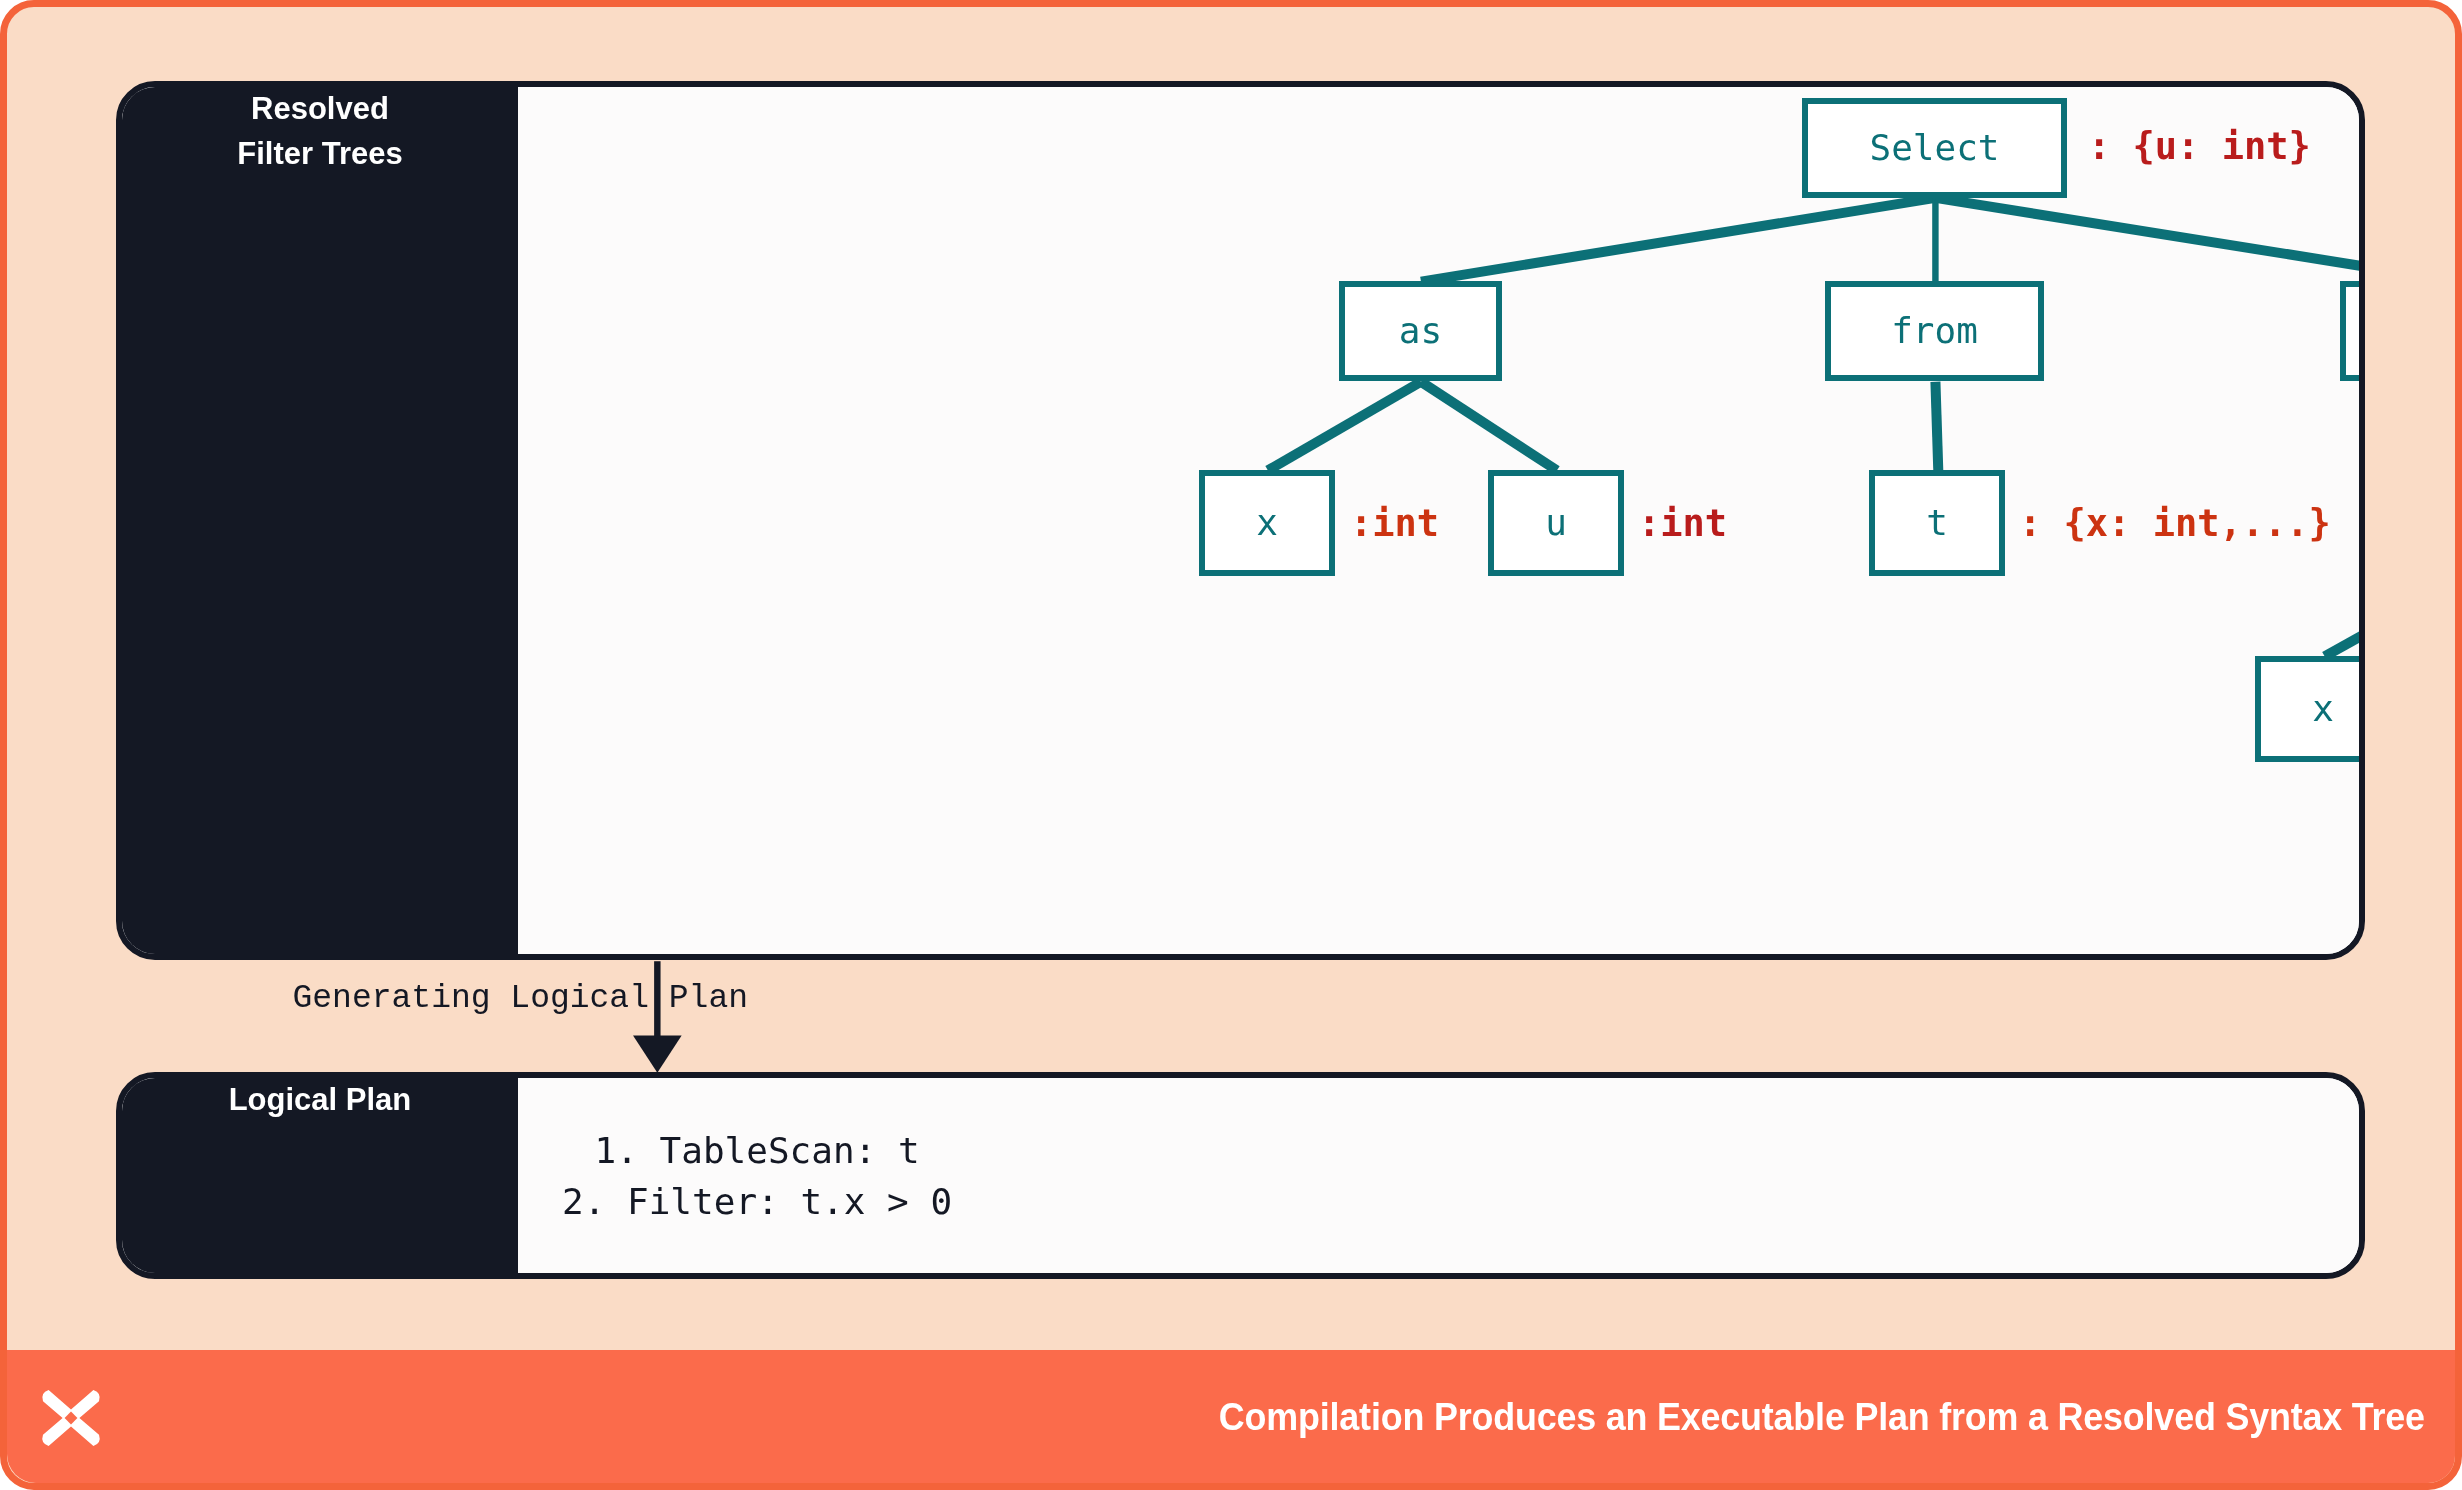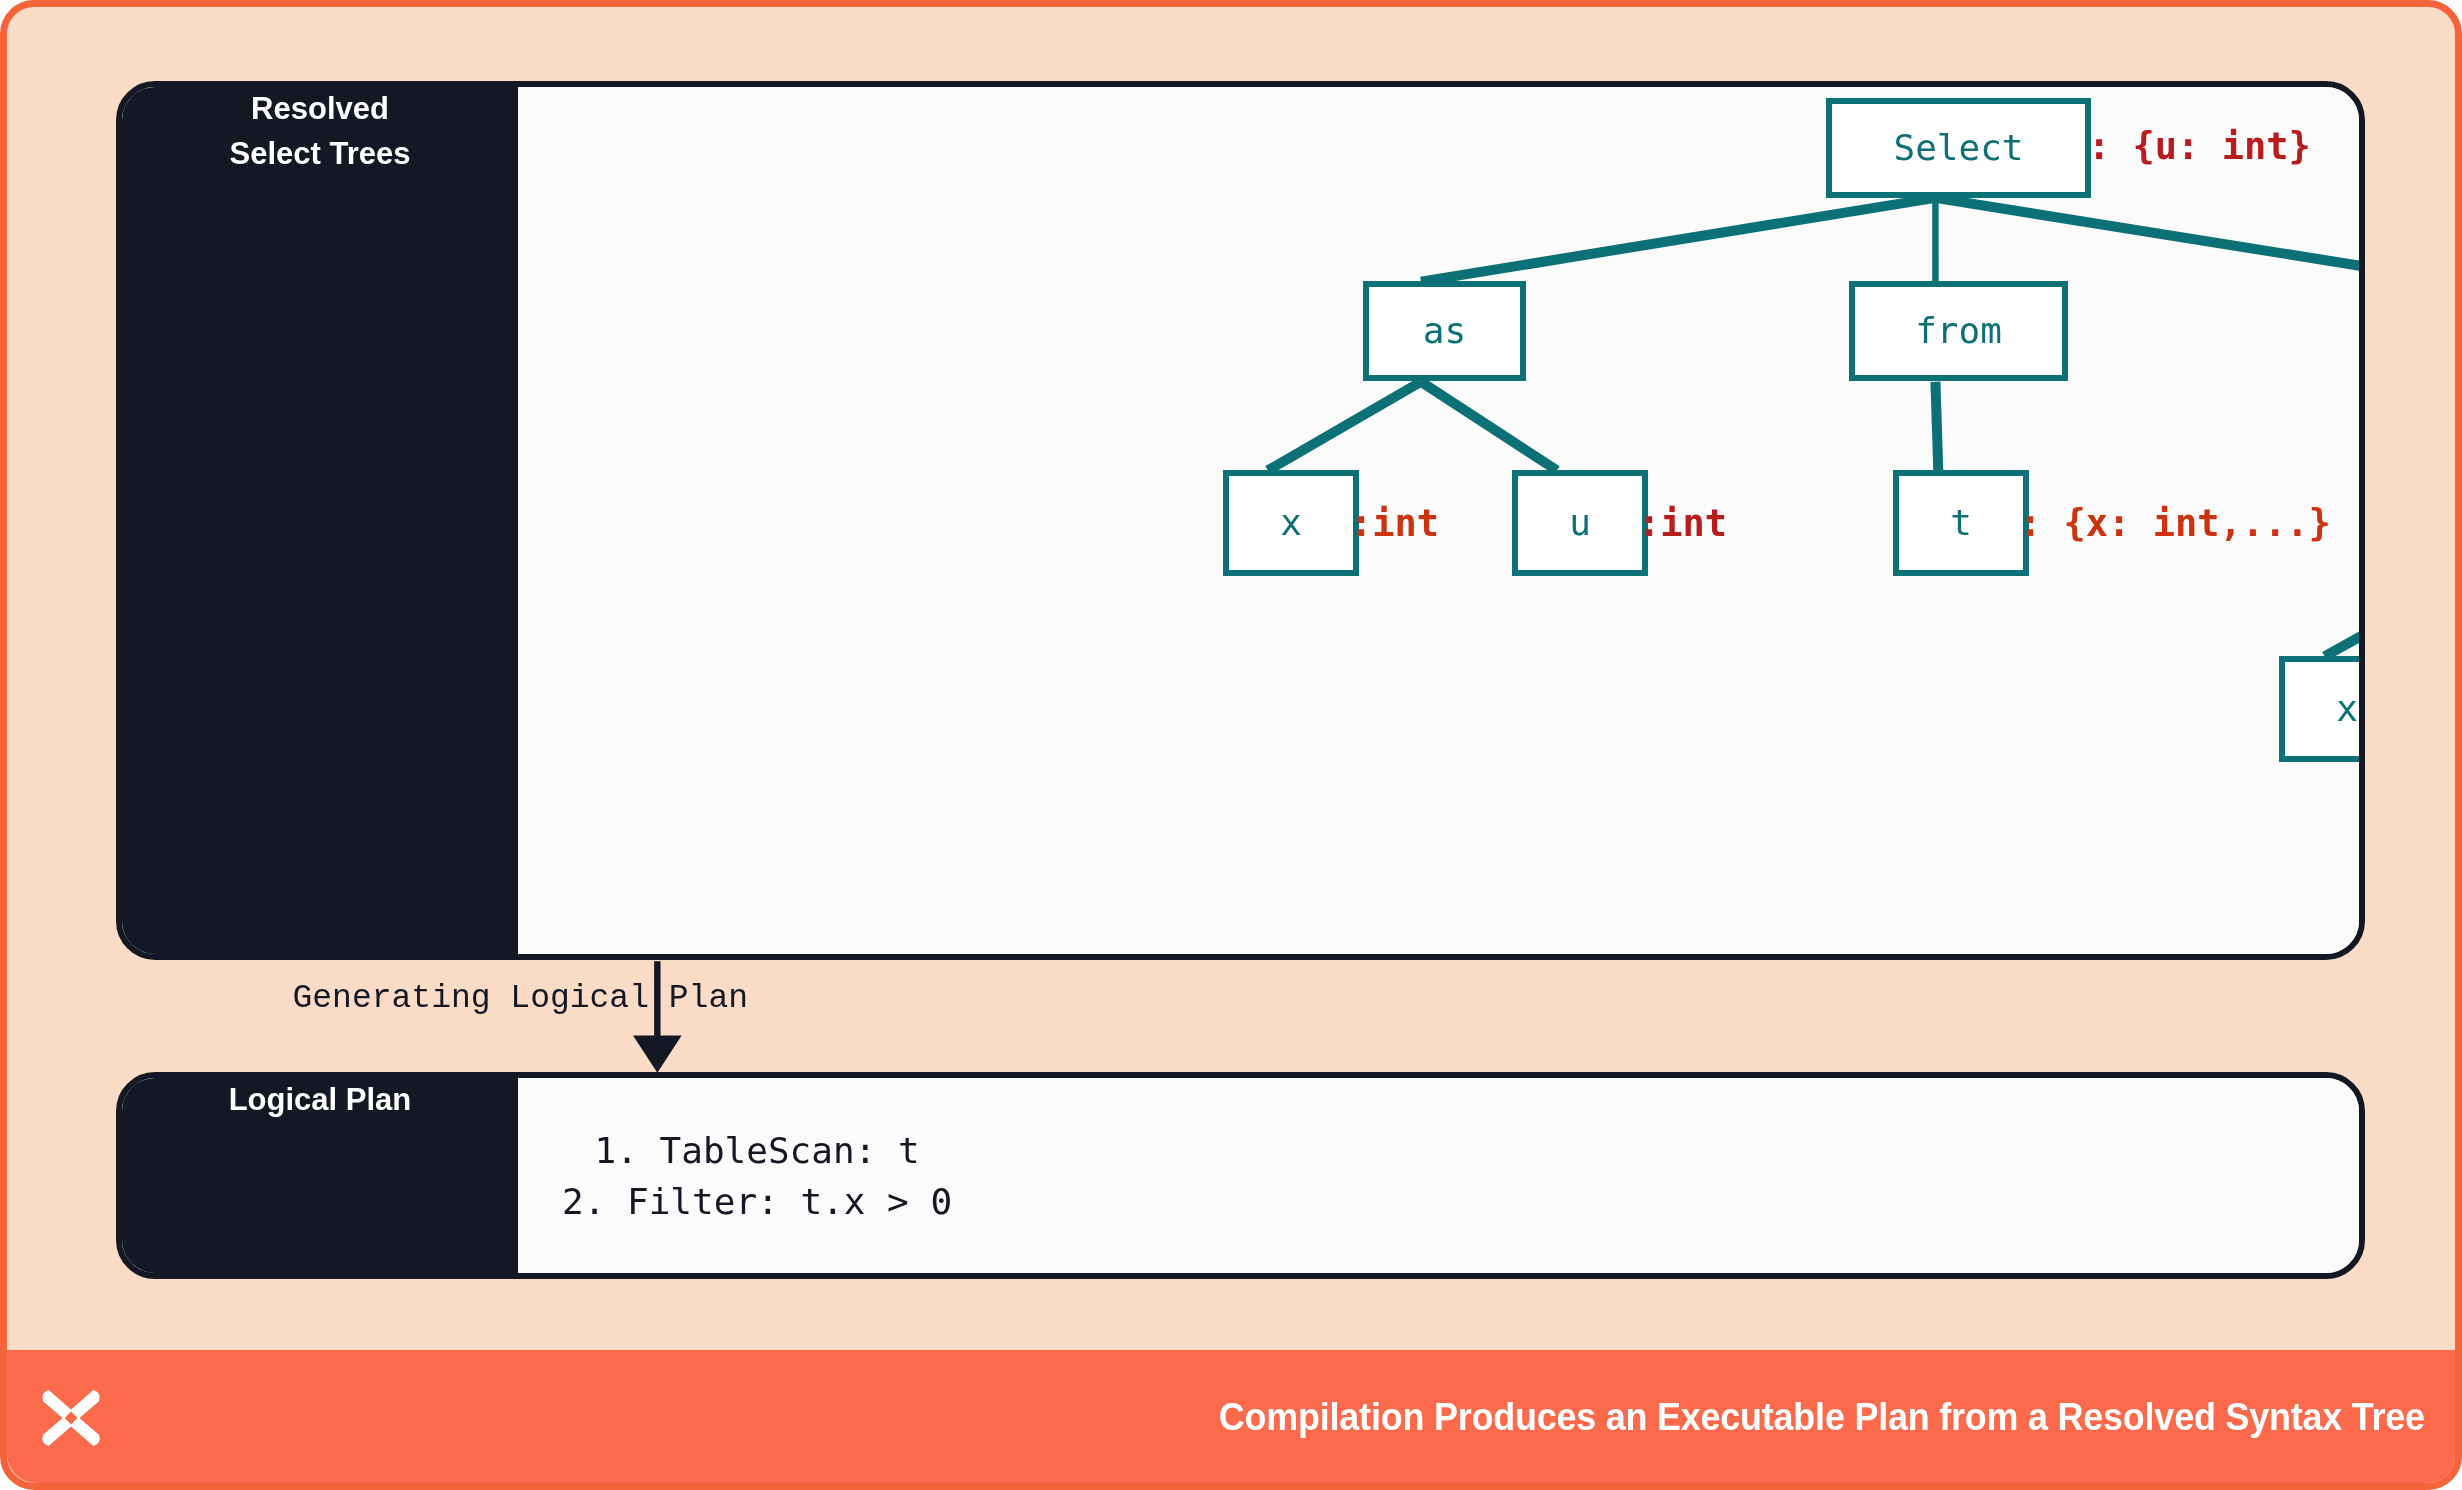--- a/index.html
+++ b/index.html
@@ -124,21 +124,20 @@
     background: #FFFFFF;
     border: 6.4px solid #0C7077;
     color: #0C7077;
     display: flex;
     align-items: center;
     justify-content: center;
     font-family: "DejaVu Sans Mono", monospace;
     font-size: 36px;
     line-height: 1;
     z-index: 2;
-    margin-left: 24px;
   }
   .ann {
     position: absolute;
     font-family: "DejaVu Sans Mono", monospace;
     font-size: 37px;
     font-weight: bold;
     line-height: 1;
     white-space: pre;
     z-index: 2;
   }
@@ -181,21 +180,21 @@
 </style>
 </head>
 <body>
 
 <div class="frame">
 
   <div class="card" id="card-rst">
     <div class="card-label">
       <div>
         <span>Resolved</span><br>
-        <span>Select Trees</span>
+        <span>Filter Trees</span>
       </div>
     </div>
     <div class="card-body">
       <div class="tree" id="tree-root">
         <svg class="tree-svg" id="tree-edges" viewBox="0 0 2573 1212" preserveAspectRatio="none">
             <line x1="1981" y1="155" x2="1262" y2="272" stroke="#0C7077" stroke-width="14"></line>
             <line x1="1981" y1="155" x2="1981" y2="272" stroke="#0C7077" stroke-width="9"></line>
             <line x1="1981" y1="155" x2="2713" y2="272" stroke="#0C7077" stroke-width="14"></line>
             <line x1="1262" y1="412" x2="1048" y2="536" stroke="#0C7077" stroke-width="14"></line>
             <line x1="1262" y1="412" x2="1452" y2="536" stroke="#0C7077" stroke-width="14"></line>

